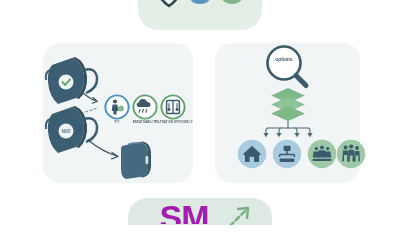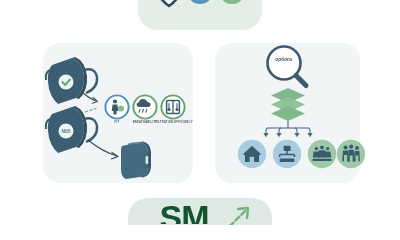--- a/index.html
+++ b/index.html
@@ -44,21 +44,21 @@
 
   .options-text{
     position:absolute;left:268px;top:57px;width:32px;
     text-align:center;font-size:4.6px;font-weight:700;
     color:#39566a;font-style:italic;letter-spacing:.1px;
   }
 
   .bottom-word{
     position:absolute;left:128px;top:200px;width:112px;
     text-align:center;font-size:34px;font-weight:800;
-    color:#14532d;letter-spacing:-1px;line-height:1;
+    color:#a21caf;letter-spacing:-1px;line-height:1;
     overflow:hidden;height:24px;
   }
 </style>
 </head>
 <body>
 
 <div class="stage">
 
   <div class="card card-top">
     <svg class="svgfill" viewBox="0 0 124 74">

